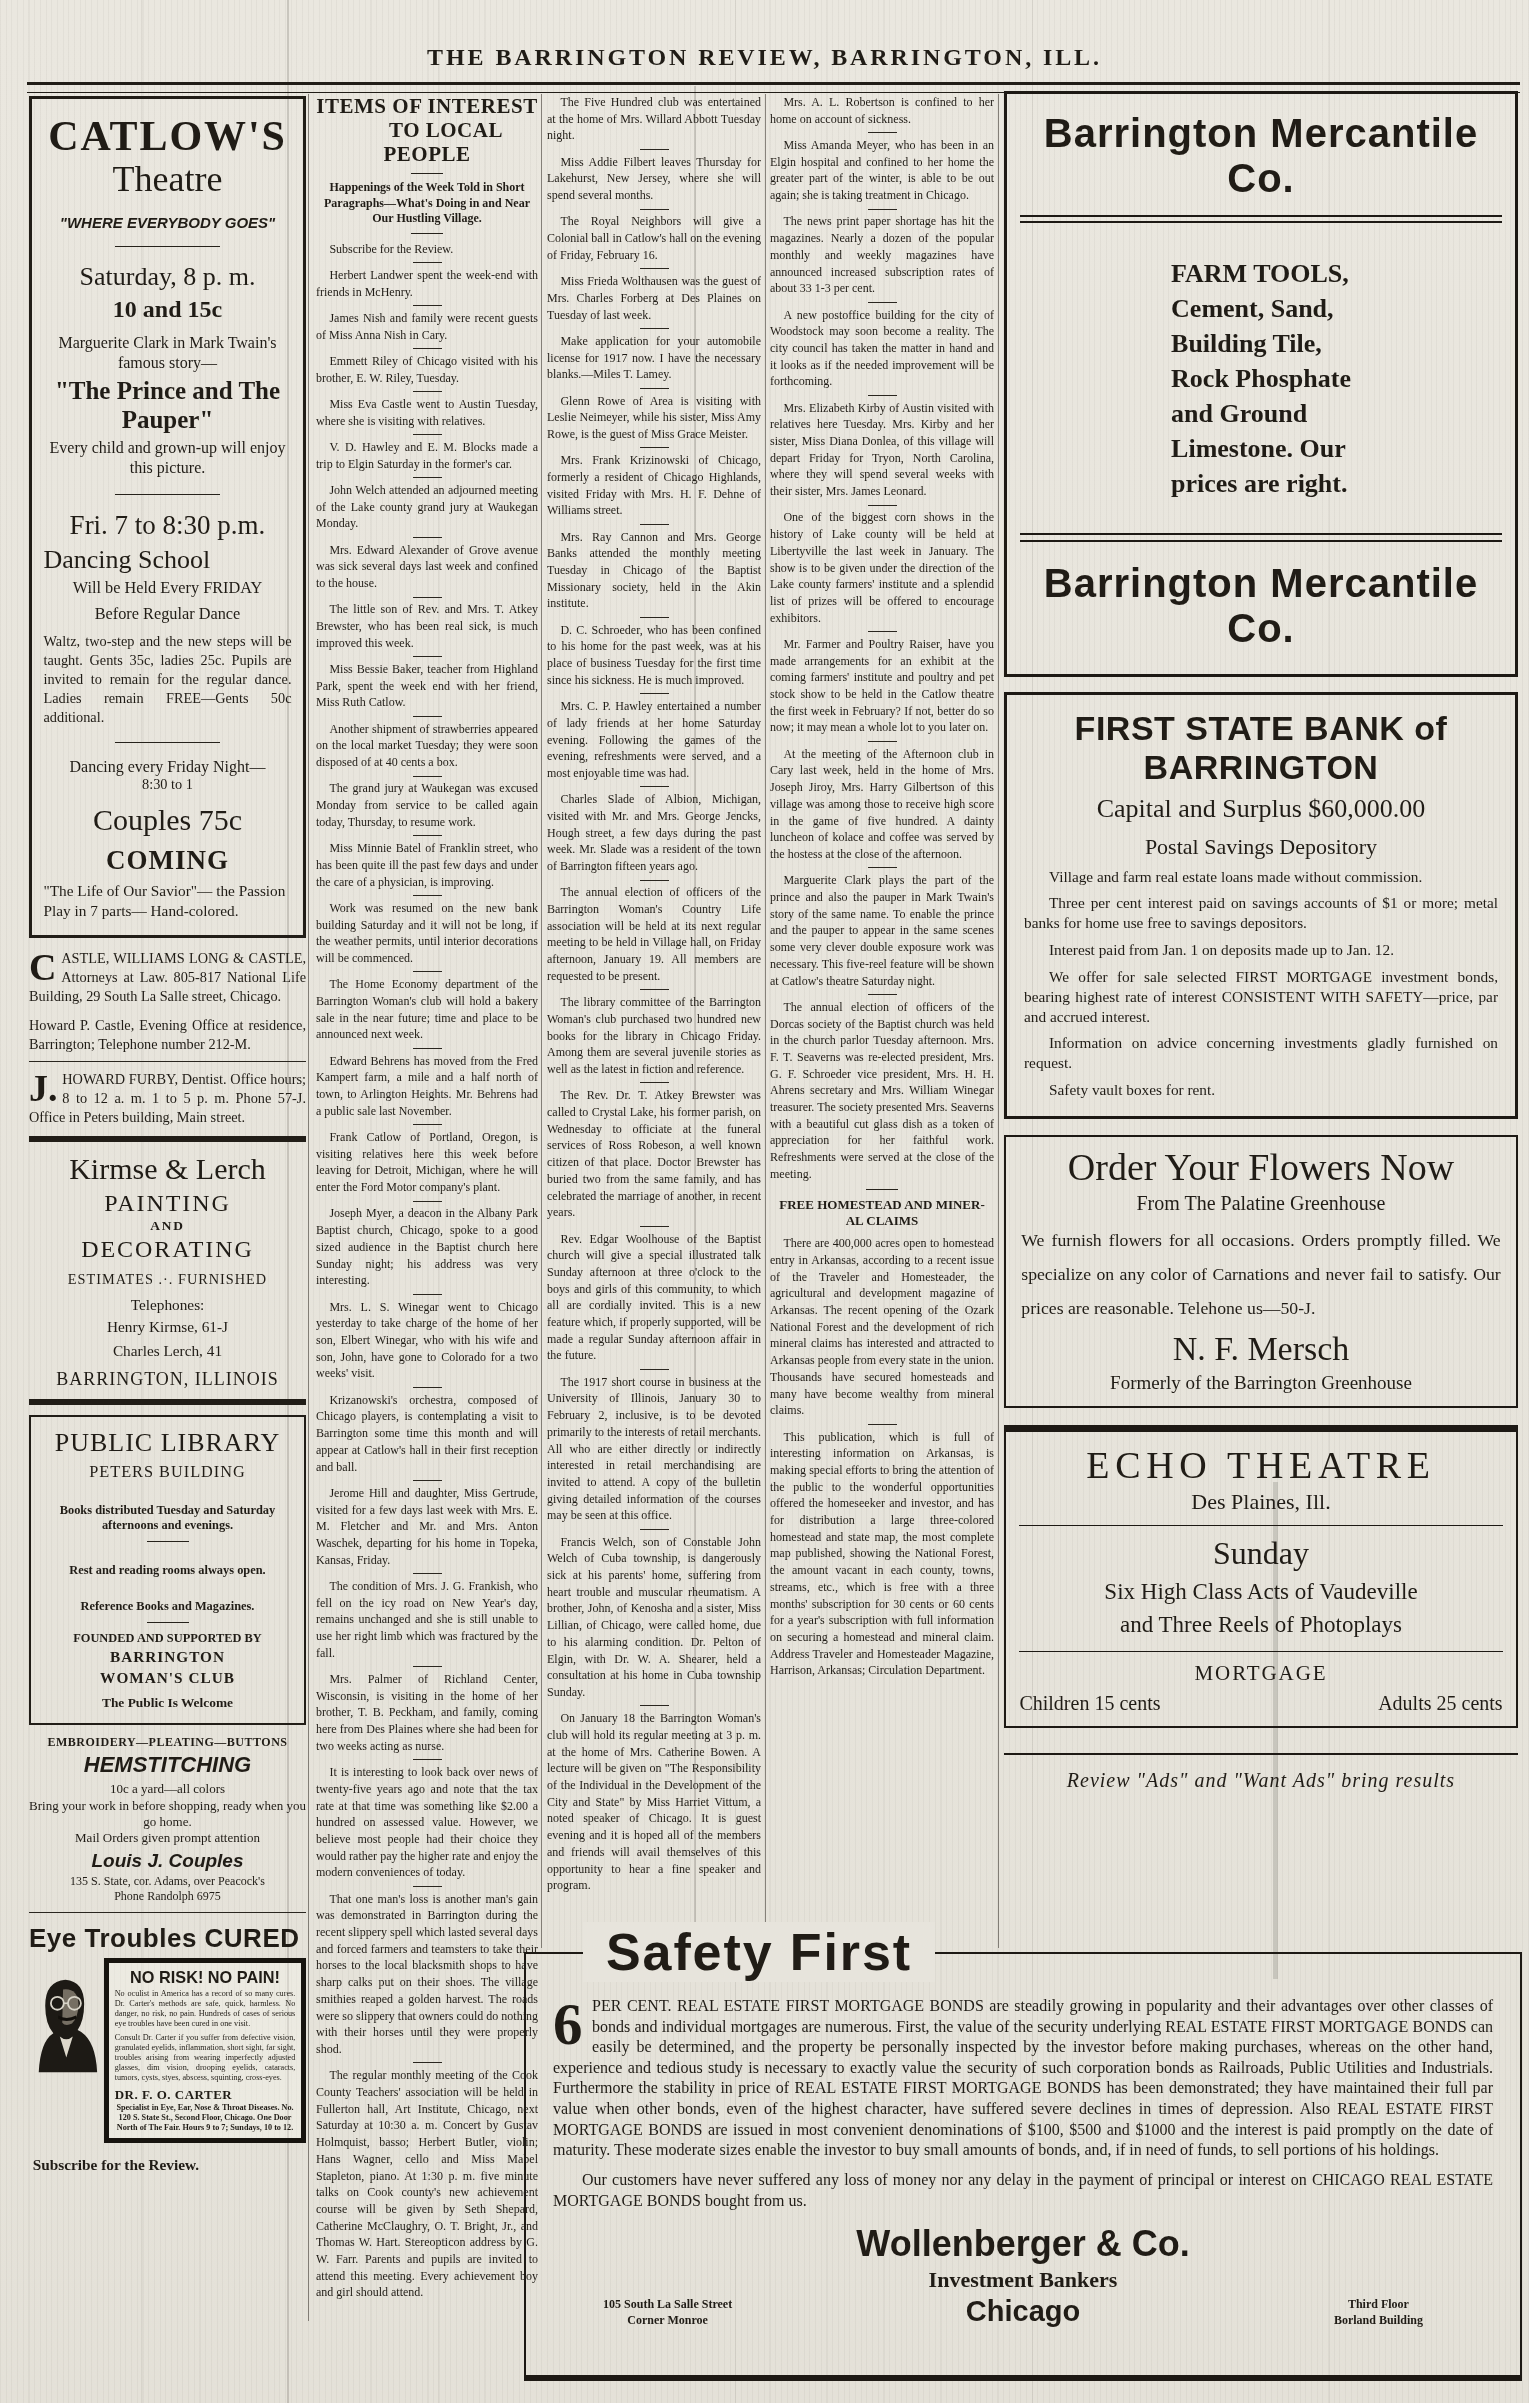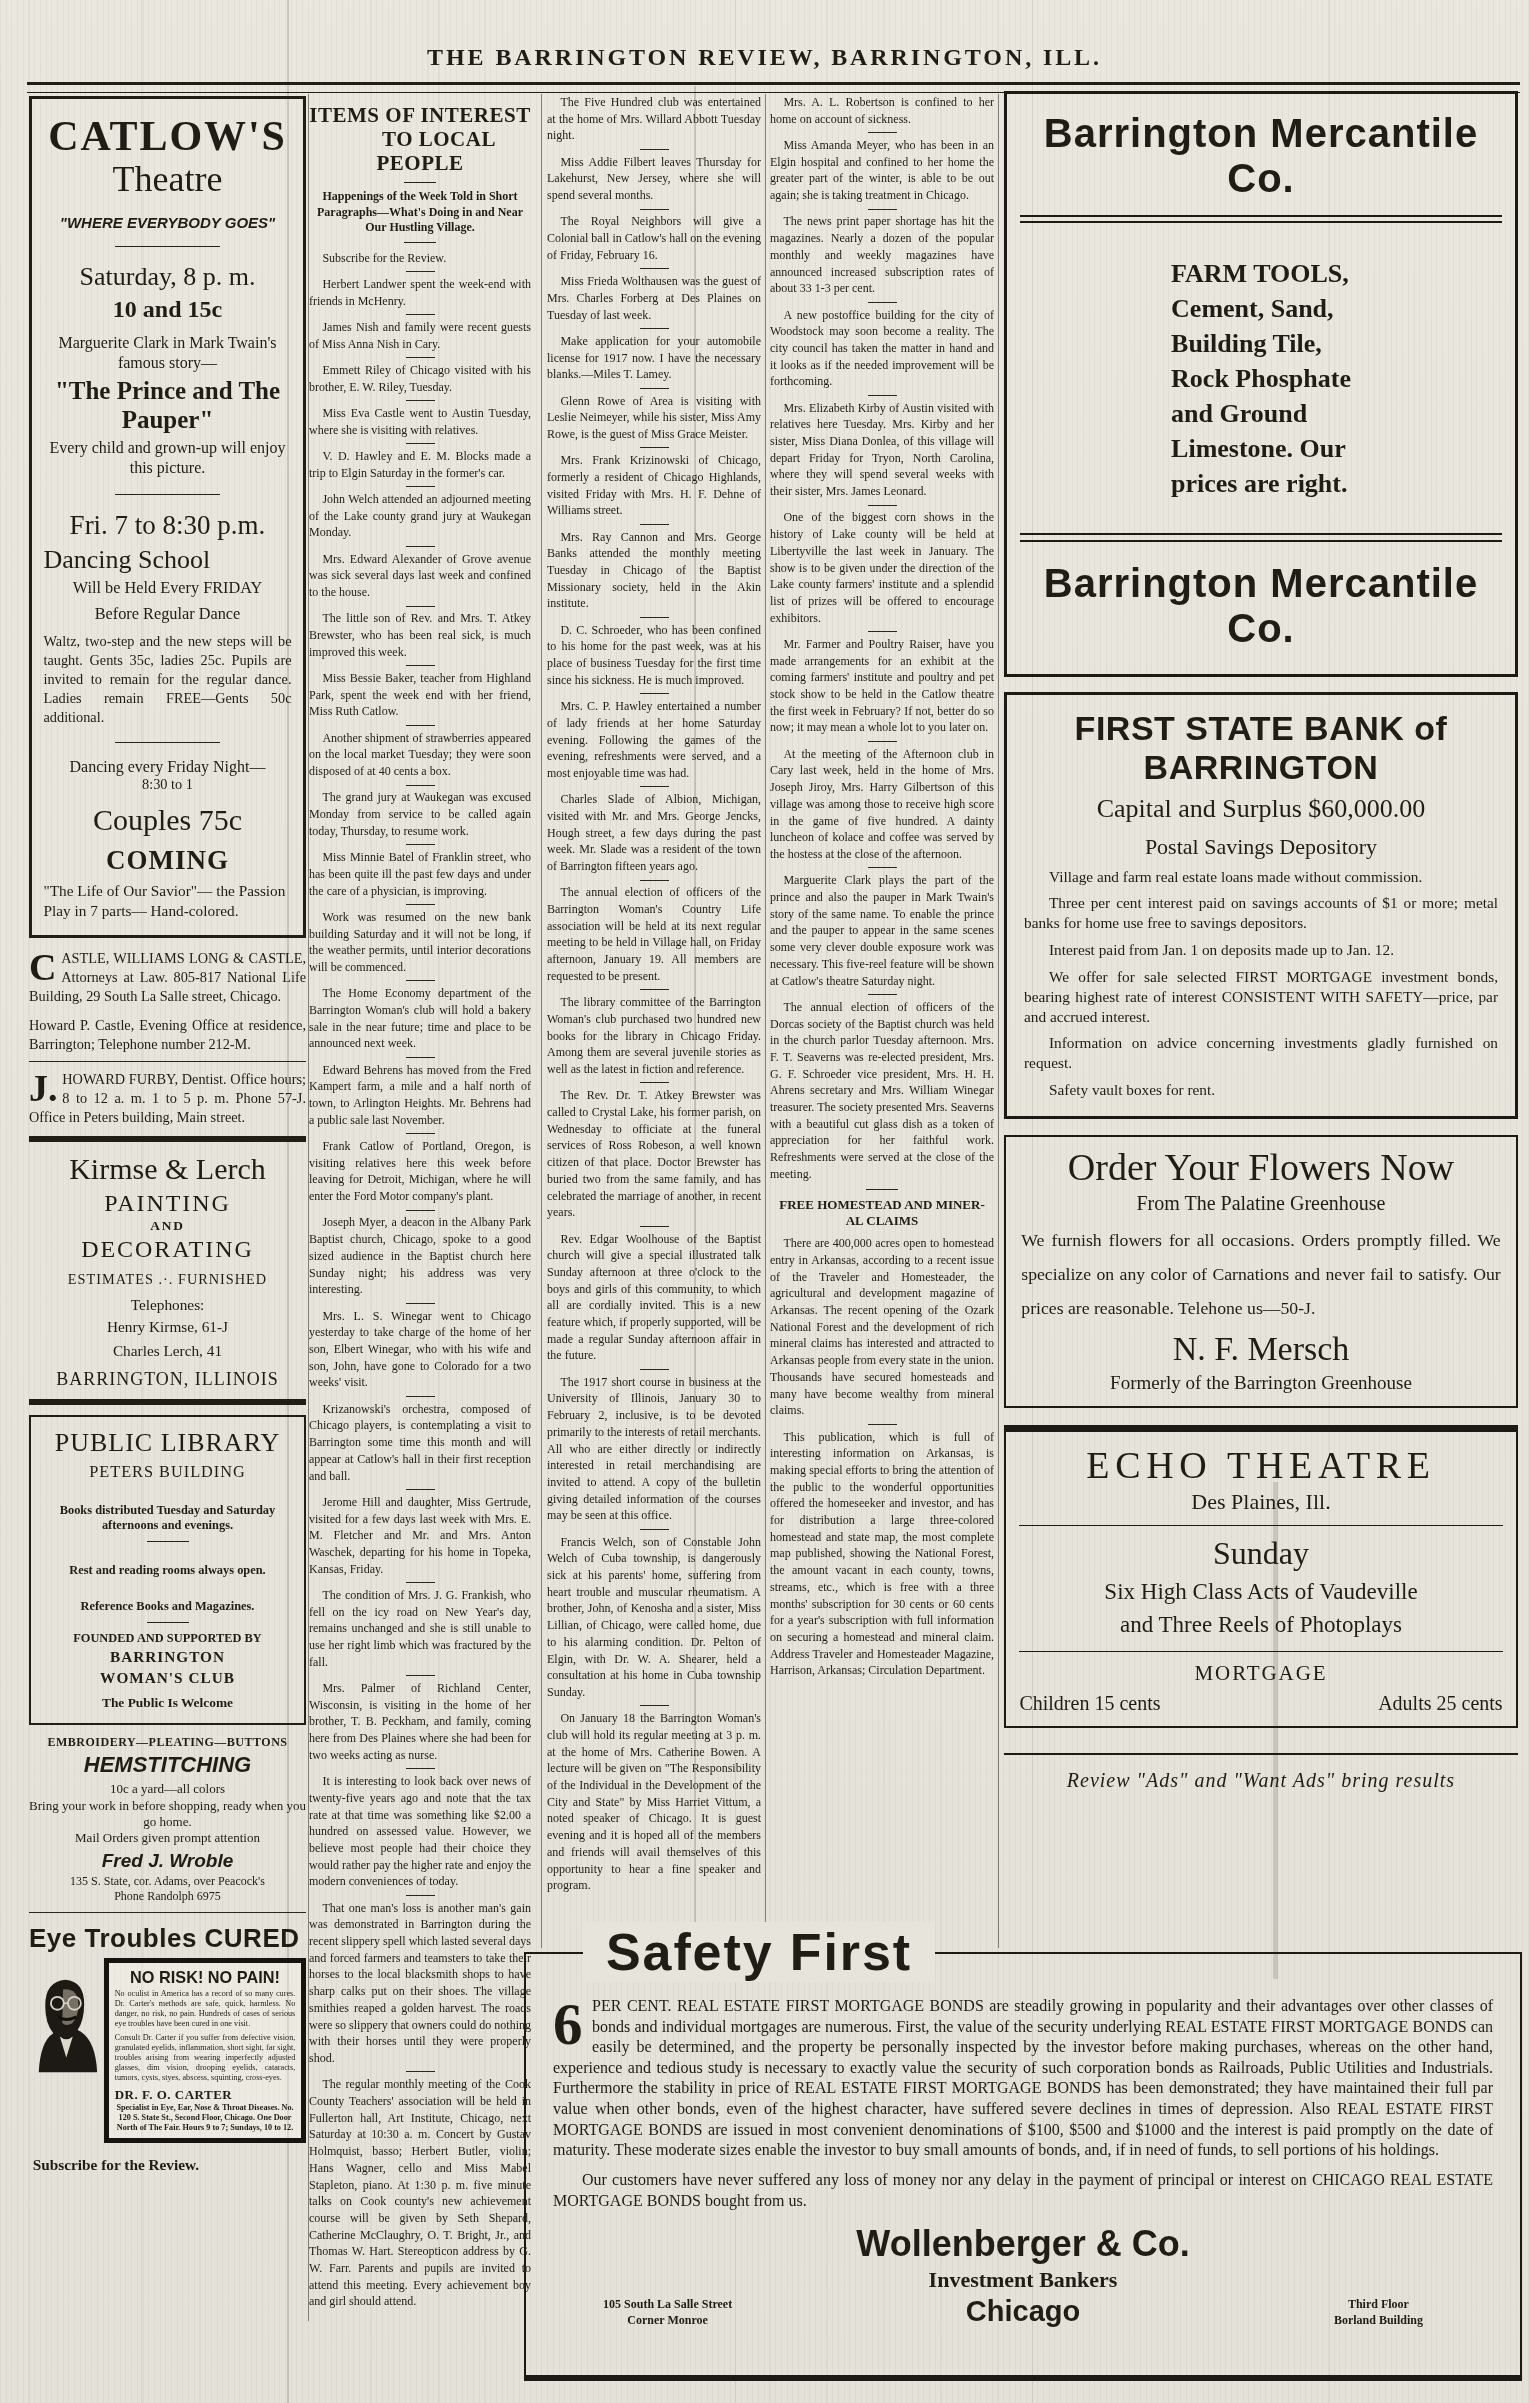--- a/index.html
+++ b/index.html
@@ -219,21 +219,21 @@
       <div class="lib-bwc">WOMAN'S CLUB</div>
       <div class="lib-welcome">The Public Is Welcome</div>
     </div>
 
     <div class="hem">
       <div class="hem-line1">EMBROIDERY—PLEATING—BUTTONS</div>
       <div class="hem-title">HEMSTITCHING</div>
       <div class="hem-small">10c a yard—all colors</div>
       <div class="hem-small">Bring your work in before shopping, ready when you go home.</div>
       <div class="hem-small">Mail Orders given prompt attention</div>
-      <div class="hem-name">Fred J. Wroble</div>
+      <div class="hem-name">Louis J. Couples</div>
       <div class="hem-tiny">135 S. State, cor. Adams, over Peacock's</div>
       <div class="hem-tiny">Phone Randolph 6975</div>
     </div>
 
     <div class="thinrule"></div>
 
     <div class="eye-ad">
       <div class="eye-title">Eye Troubles CURED</div>
       <div class="eye-body">
         <svg class="eye-portrait" width="73" height="113" viewBox="0 0 90 130">
@@ -251,21 +251,21 @@
           <div class="eye-tiny">Consult Dr. Carter if you suffer from defective vision, granulated eyelids, inflammation, short sight, far sight, troubles arising from wearing imperfectly adjusted glasses, dim vision, drooping eyelids, cataracts, tumors, cysts, styes, abscess, squinting, cross-eyes.</div>
           <div class="eye-doc">DR. F. O. CARTER</div>
           <div class="eye-foot">Specialist in Eye, Ear, Nose &amp; Throat Diseases. No. 120 S. State St., Second Floor, Chicago. One Door North of The Fair. Hours 9 to 7; Sundays, 10 to 12.</div>
         </div>
       </div>
     </div>
 
     <div class="subscribe-bottom">Subscribe for the Review.</div>
   </aside>
 
-  <section class="newscol" style="left:309px;width:222px;height:2231px;margin-top:9px;">
+  <section class="newscol" style="left:316px;width:222px;height:2231px;">
     <div class="items-head">ITEMS OF INTEREST</div>
     <div class="items-head2">TO LOCAL PEOPLE</div>
     <div class="mini-dash"></div>
     <div class="items-sub">Happenings of the Week Told in Short Paragraphs—What's Doing in and Near Our Hustling Village.</div>
     <div class="mini-dash"></div>
     <div>
 
     <p class="news-item">Subscribe for the Review.</p>
         <p class="news-item">Herbert Landwer spent the week-end with friends in McHenry.</p>
         <p class="news-item">James Nish and family were recent guests of Miss Anna Nish in Cary.</p>

